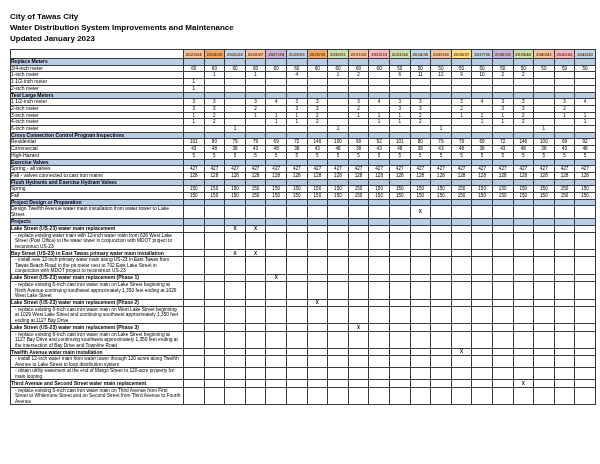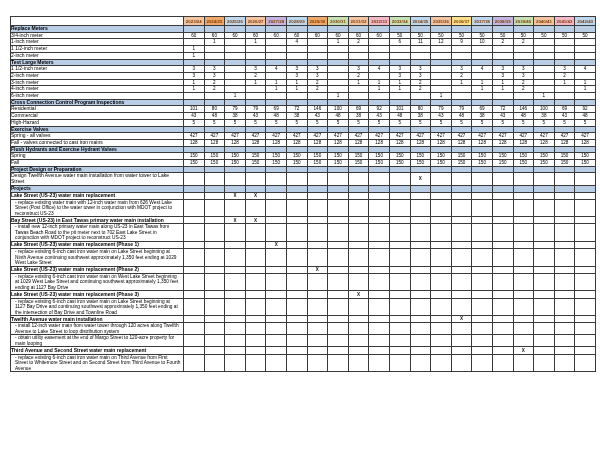--- a/index.html
+++ b/index.html
@@ -22,20 +22,25 @@
   tr.section-row td.label { font-size:5px; }
   tr.project-row td.label { font-weight:bold; padding-top:0.5px; }
   tr.bullet-row td.label { font-size:4.8px; line-height:5.5px; padding-left:4px; padding-right:2px; }
   tr.bullet-row td.cell { height:auto; }
   td.xmark { font-weight:bold; }
 </style>
 </head>
 <body>
 
 <div class="page">
+  <div class="titles">
+    <div>City of Tawas City</div>
+    <div>Water Distribution System Improvements and Maintenance</div>
+    <div>Updated January 2023</div>
+  </div>
 
   <table class="sched">
     <colgroup id="cg">
         <col style="width: 173px;">
         <col style="width: 20.6px;">
         <col style="width: 20.6px;">
         <col style="width: 20.6px;">
         <col style="width: 20.6px;">
         <col style="width: 20.6px;">
         <col style="width: 20.6px;">

